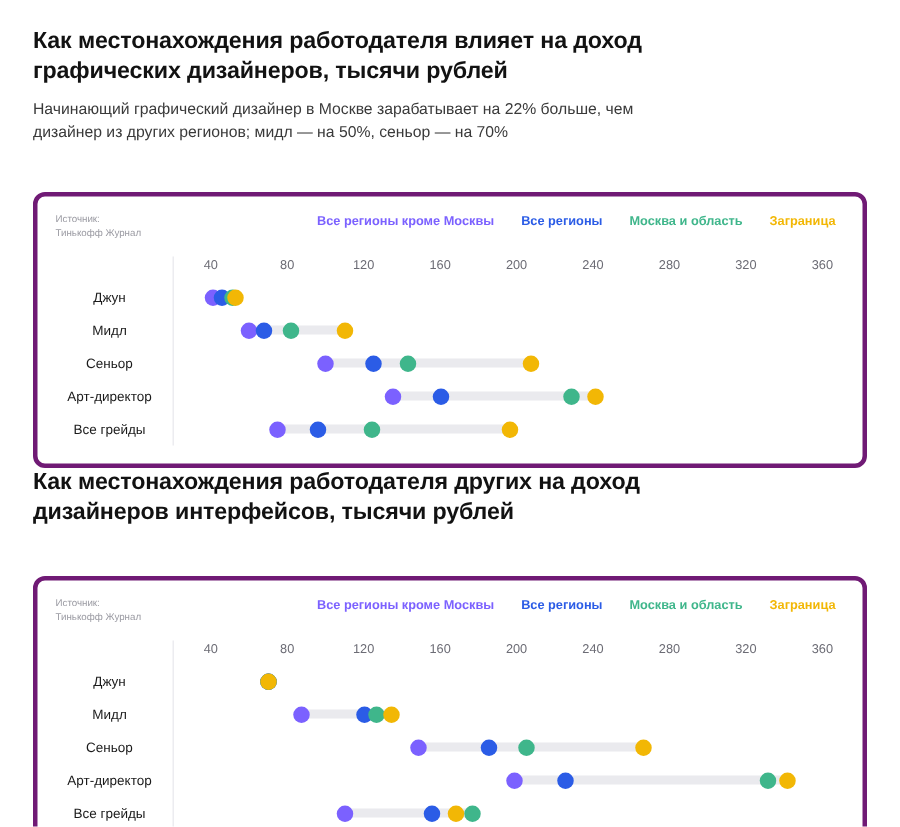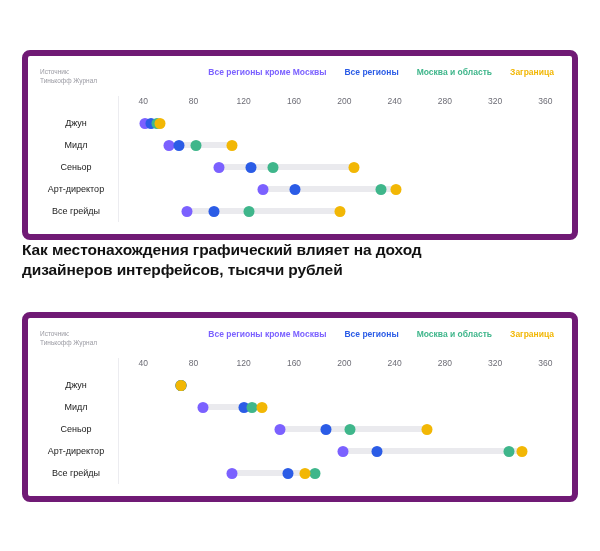--- a/index.html
+++ b/index.html
@@ -31,21 +31,21 @@
     max-width: 480px;
   }
   .subtitle {
     font-size: 10.5px;
     line-height: 15px;
     color: #3a3a3a;
     margin: 0 0 12px 0;
     max-width: 440px;
   }
   .card {
-    border: 6px solid #701a75;
+    border: 3px solid #701a75;
     border-radius: 8px;
     background: #ffffff;
     padding: 10px 12px 12px 12px;
     box-sizing: border-box;
     position: relative;
     margin-top: 32px;
   }
   .card-top {
     display: flex;
     align-items: flex-start;
@@ -145,20 +145,22 @@
     color: #111111;
     white-space: pre-line;
   }
   .gap-2 { margin-top: 18px; }
 </style>
 </head>
 <body>
 
 <div class="page">
 
+  <h1 class="title">Как местонахождения работодателя влияет на доход графических дизайнеров, тысячи рублей</h1>
+  <p class="subtitle">Начинающий графический дизайнер в Москве зарабатывает на 22% больше, чем дизайнер из других регионов; мидл — на 50%, сеньор — на 70%</p>
 
   <div class="card">
     <div class="card-top">
       <div class="source">Источник:
 Тинькофф Журнал</div>
       <div class="legend">
         <span class="legend-item" style="color:#7b61ff">Все регионы кроме Москвы</span>
         <span class="legend-item" style="color:#2b5ce6">Все регионы</span>
         <span class="legend-item" style="color:#3fb68b">Москва и область</span>
         <span class="legend-item" style="color:#f2b705">Заграница</span>
@@ -225,21 +227,21 @@
               <div class="dot" title="Все регионы кроме Москвы: 75" style="left: 15.7143%; background: rgb(123, 97, 255);"></div>
               <div class="dot" title="Все регионы: 96" style="left: 21.7143%; background: rgb(43, 92, 230);"></div>
               <div class="dot" title="Москва и область: 124" style="left: 29.7143%; background: rgb(63, 182, 139);"></div>
               <div class="dot" title="Заграница: 196" style="left: 50.2857%; background: rgb(242, 183, 5);"></div>
             </div>
           </div>
         </div>
     </div>
   </div>
 
-  <h1 class="title gap-2">Как местонахождения графический влияет на доход дизайнеров интерфейсов, тысячи рублей</h1>
+  <h1 class="title gap-2">Как местонахождения работодателя других на доход дизайнеров интерфейсов, тысячи рублей</h1>
 
   <div class="card">
     <div class="card-top">
       <div class="source">Источник:
 Тинькофф Журнал</div>
       <div class="legend">
         <span class="legend-item" style="color:#7b61ff">Все регионы кроме Москвы</span>
         <span class="legend-item" style="color:#2b5ce6">Все регионы</span>
         <span class="legend-item" style="color:#3fb68b">Москва и область</span>
         <span class="legend-item" style="color:#f2b705">Заграница</span>

